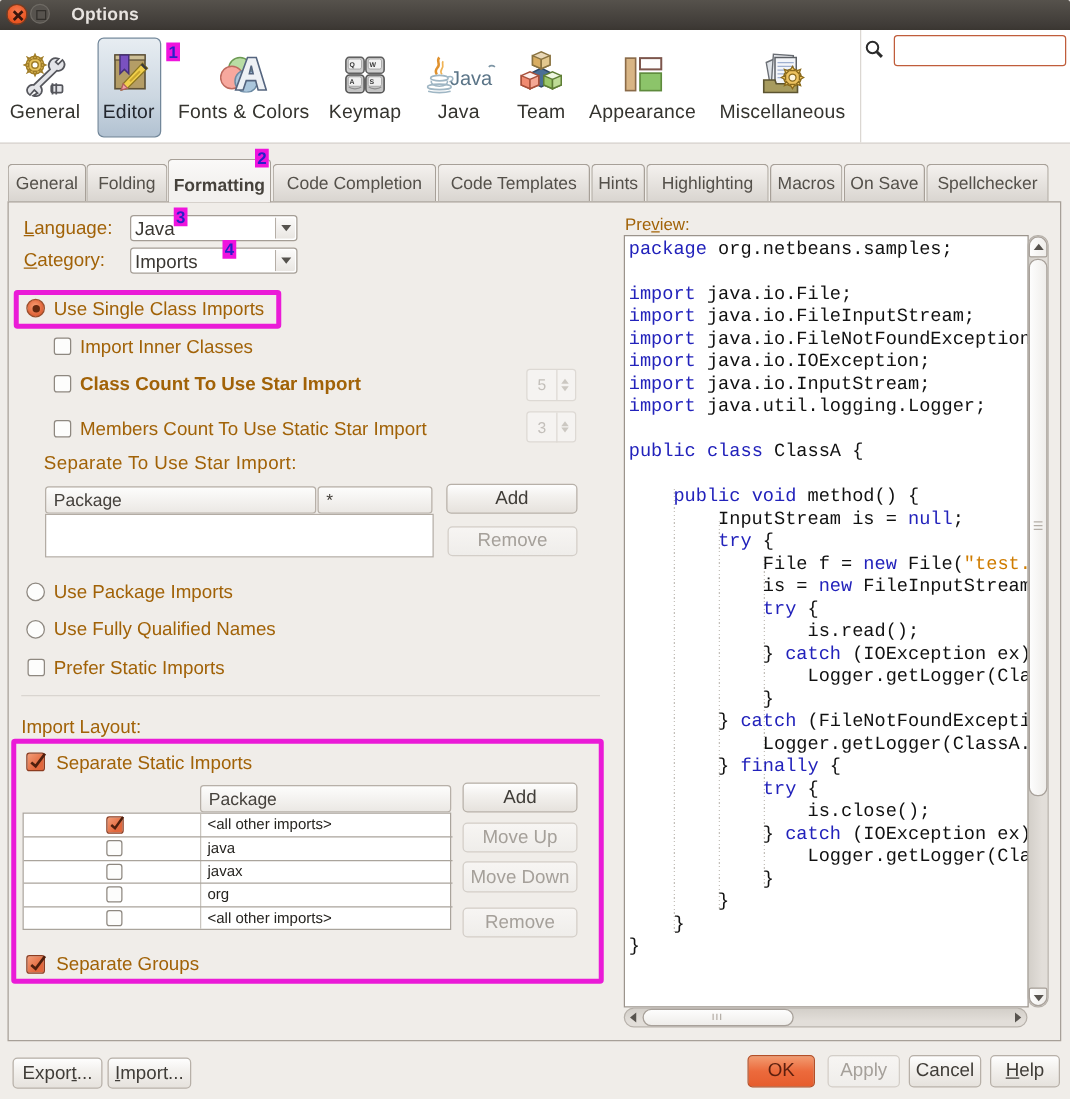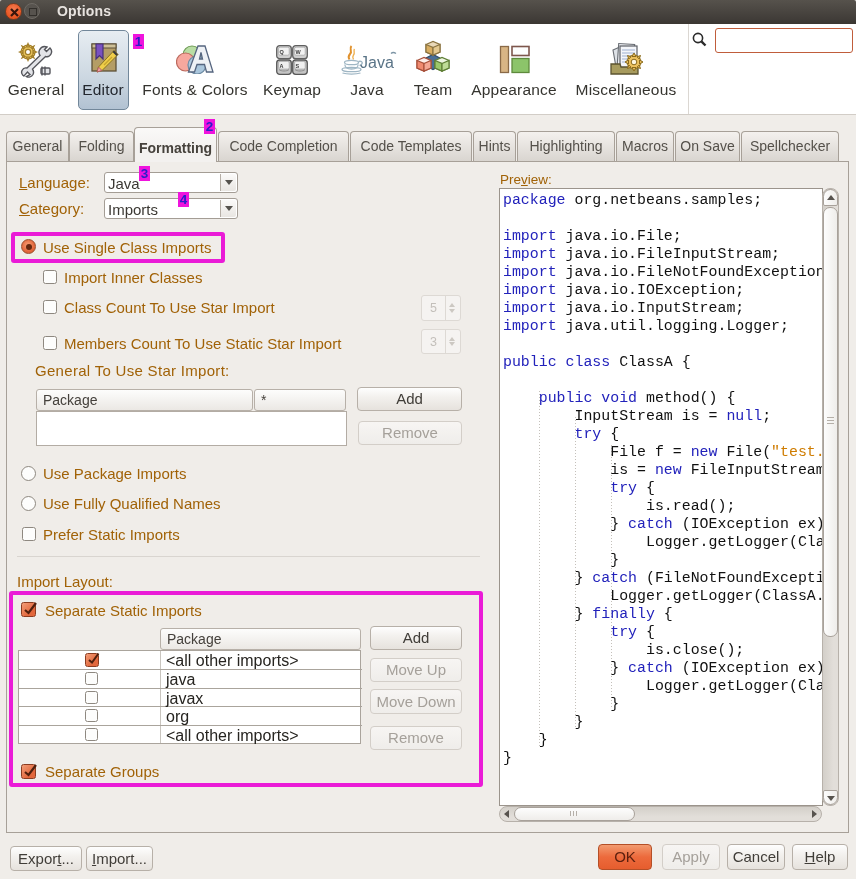--- a/index.html
+++ b/index.html
@@ -48,21 +48,21 @@
 .sdn{position:absolute;right:5px;bottom:7px;width:0;height:0;border-left:3.5px solid transparent;border-right:3.5px solid transparent;border-top:4.5px solid #ccc8c2;}
 
 .mag{position:absolute;border:4px solid #ea1bd7;border-radius:3px;box-sizing:border-box;z-index:5;}
 .num{position:absolute;width:11px;height:15px;background:#ef14dd;color:#2a20c8;font-size:13.5px;font-weight:bold;text-align:center;line-height:15px;z-index:6;}
 
 #prevbox{position:absolute;left:499px;top:188px;width:324px;height:618px;background:#fff;border:1px solid #9b948c;box-sizing:border-box;overflow:hidden;}
 #code{position:absolute;left:3px;top:2px;margin:0;font-family:"Liberation Mono",monospace;font-size:14.9px;line-height:18px;color:#111;white-space:pre;}
 #code .k{color:#2222bb;}
 #code .s{color:#cf7c00;}
 .iguide{position:absolute;width:1px;background-image:repeating-linear-gradient(#c4c0ba 0 1px,transparent 1px 3px);}
-.trw{font-size:16px;color:#262420;white-space:nowrap;}
+.trw{font-size:12px;color:#262420;white-space:nowrap;}
 .sthumb{position:absolute;background:linear-gradient(90deg,#fdfdfd,#efedea);border:1px solid #a8a19a;border-radius:7px;box-sizing:border-box;}
 </style>
 </head>
 <body>
 <div id="win">
   <div id="titlebar">
     <div id="closebtn">
         <svg width="11" height="11">
           <path d="M2 2 L9 9 M9 2 L2 9" stroke="#3a160c" stroke-width="2.2"></path>
         </svg>
@@ -226,36 +226,36 @@
 
   <div class="radiok" style="left:21px;top:239px;">
       <div></div>
     </div>
   <div class="flbl" style="left:43px;top:239px;">Use Single Class Imports</div>
 
   <div class="cb" style="left:43px;top:270px;"></div>
   <div class="flbl" style="left:64px;top:269px;">Import Inner Classes</div>
 
   <div class="cb" style="left:43px;top:300px;"></div>
-  <div class="flbl" style="left:64px;top:299px;">Class Count To Use Star Import</div>
+  <div class="flbl" style="left:64px;top:299px;font-weight:bold;">Class Count To Use Star Import</div>
   <div class="spin" style="left:421px;top:295px;">
       <div class="sval">5</div>
       <div class="sup"></div>
       <div class="sdn"></div>
     </div>
 
   <div class="cb" style="left:43px;top:336px;"></div>
   <div class="flbl" style="left:64px;top:335px;">Members Count To Use Static Star Import</div>
   <div class="spin" style="left:421px;top:329px;height:25px;">
       <div class="sval">3</div>
       <div class="sup"></div>
       <div class="sdn"></div>
     </div>
 
-  <div class="flbl" style="left:35px;top:362px;letter-spacing:0.3px;">General To Use Star Import:</div>
+  <div class="flbl" style="left:35px;top:362px;letter-spacing:0.3px;">Separate To Use Star Import:</div>
   <div class="hcell" style="left:36px;top:389px;width:217px;">Package</div>
   <div class="hcell" style="left:254px;top:389px;width:92px;">*</div>
   <div class="abs" style="left:36px;top:411px;width:311px;height:35px;background:#fff;border:1px solid #b3aca4;box-sizing:border-box;"></div>
   <div class="btn" style="left:357px;top:387px;width:105px;height:24px;line-height:22px;">Add</div>
   <div class="btn dis" style="left:358px;top:421px;width:104px;height:24px;line-height:22px;">Remove</div>
 
   <div class="radio" style="left:21px;top:466px;"></div>
   <div class="flbl" style="left:43px;top:465px;">Use Package Imports</div>
   <div class="radio" style="left:21px;top:496px;"></div>
   <div class="flbl" style="left:43px;top:495px;">Use Fully Qualified Names</div>

